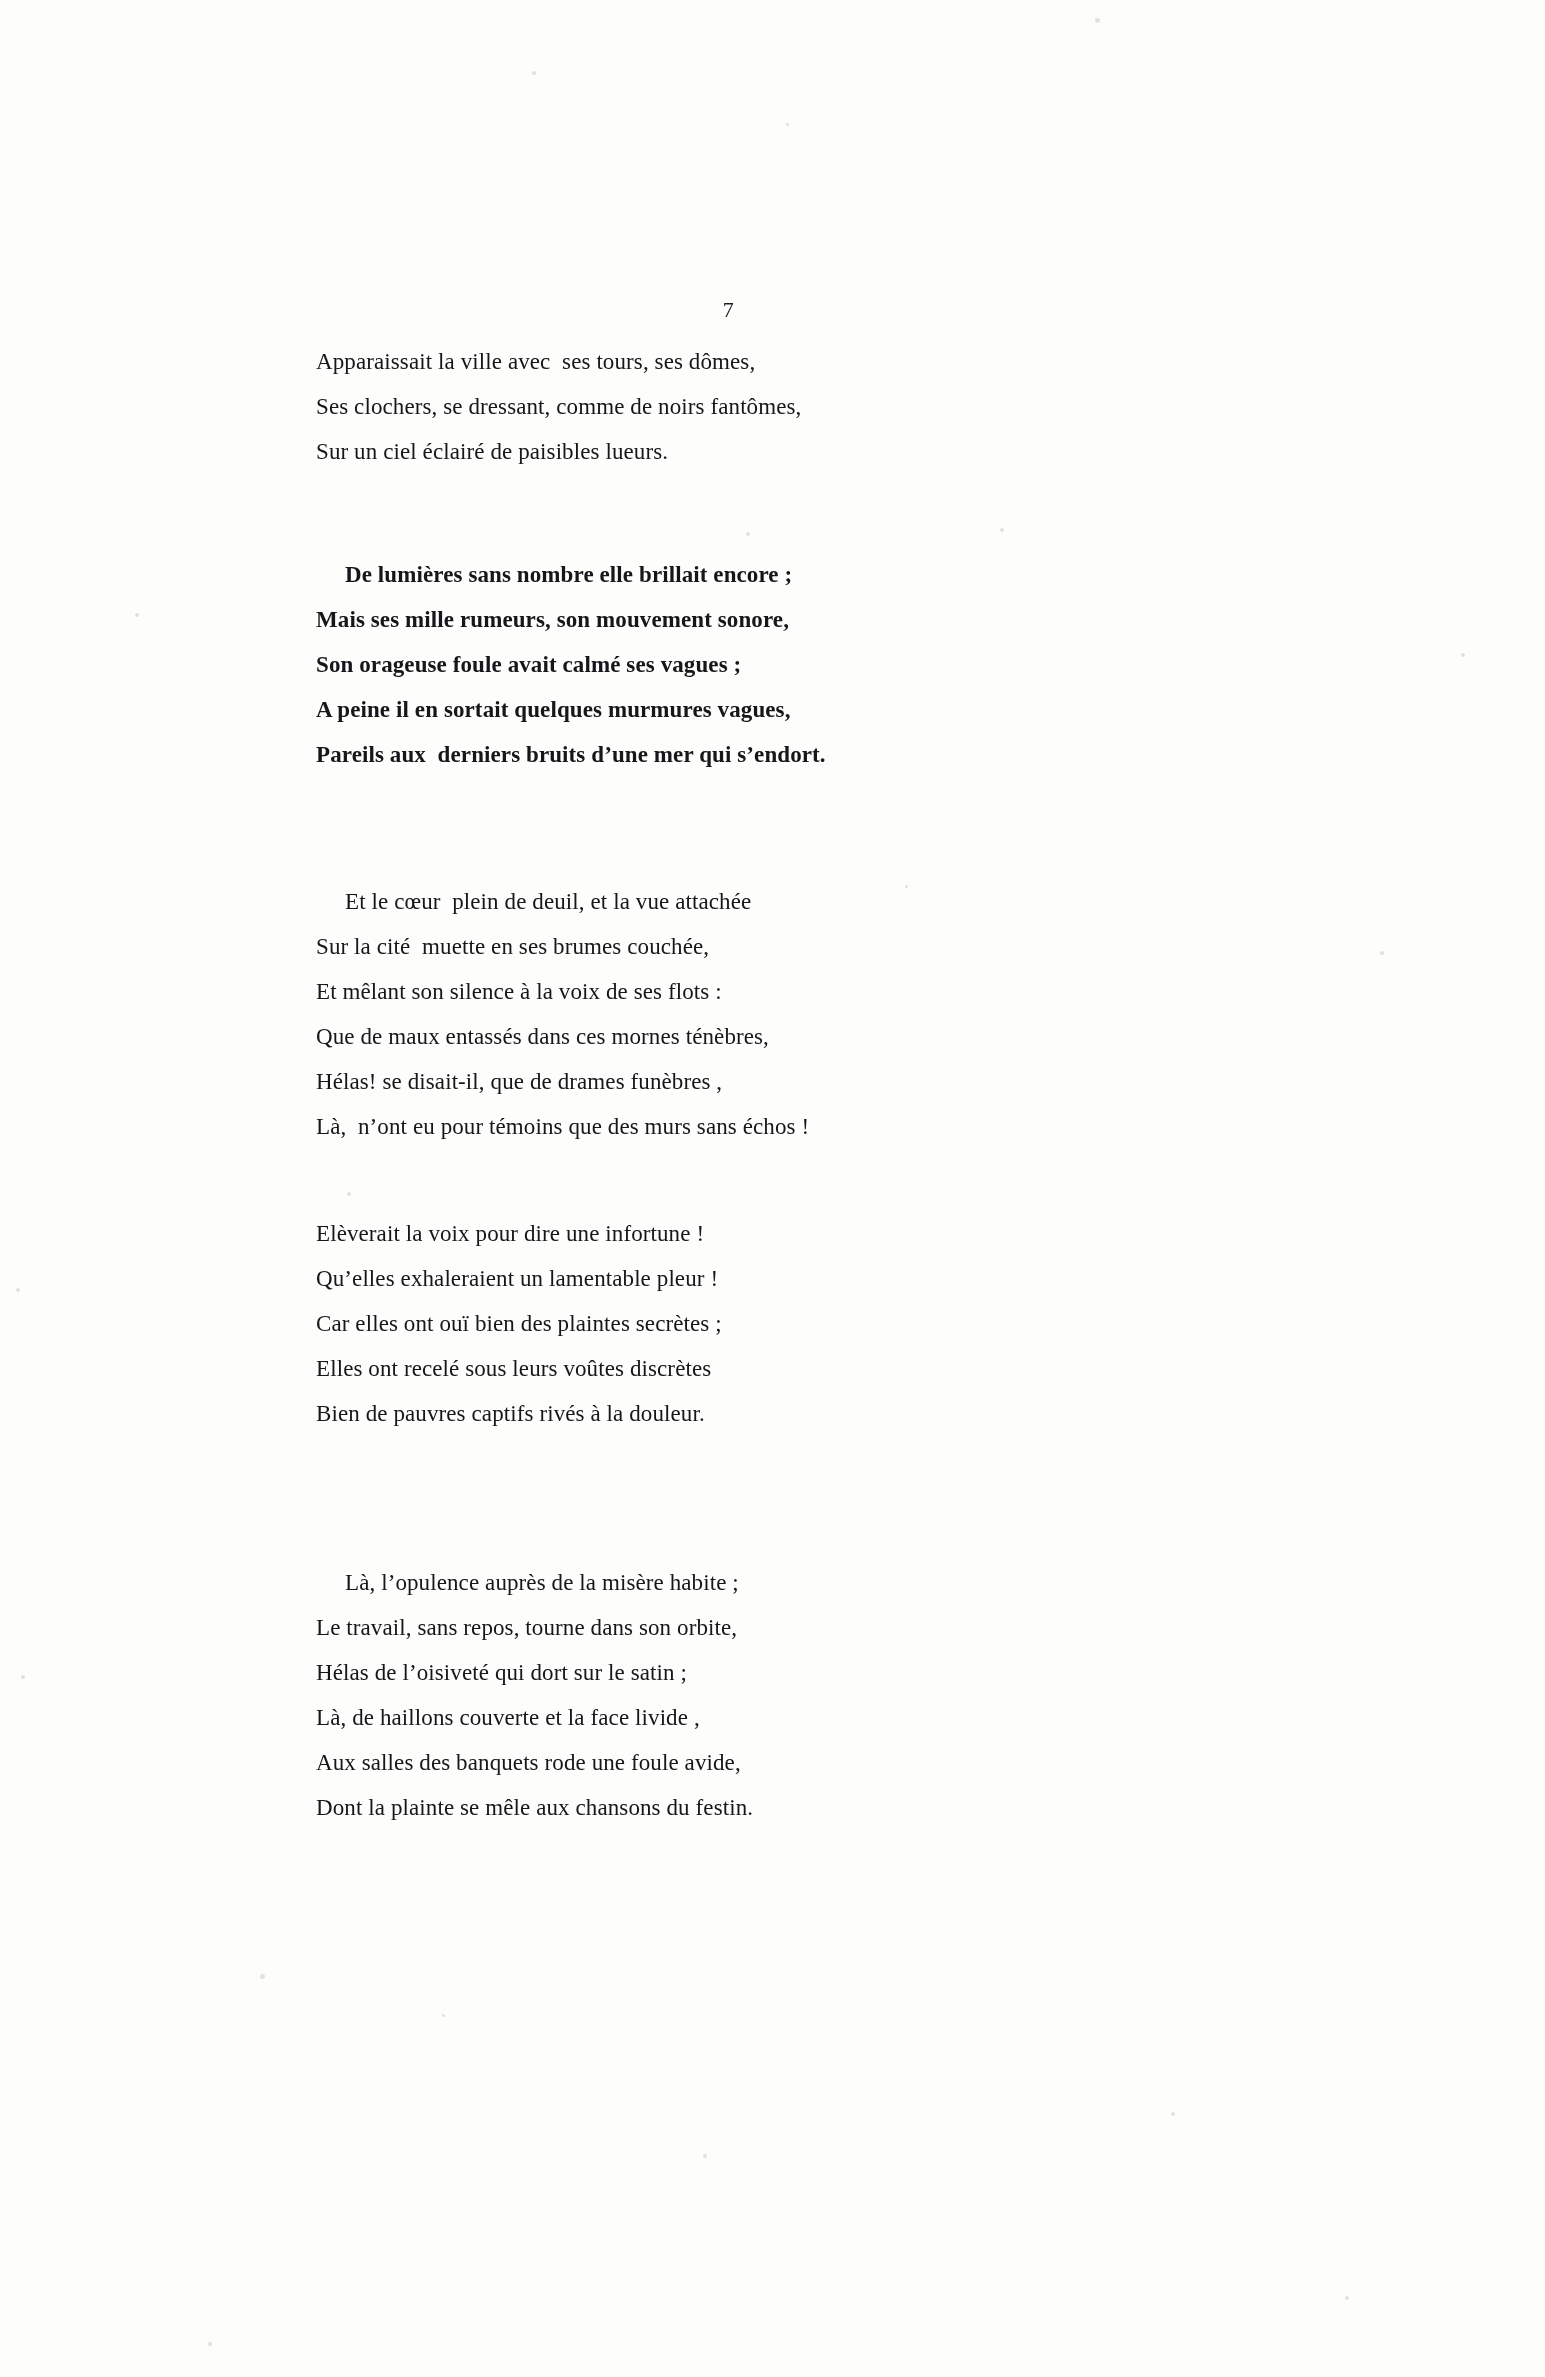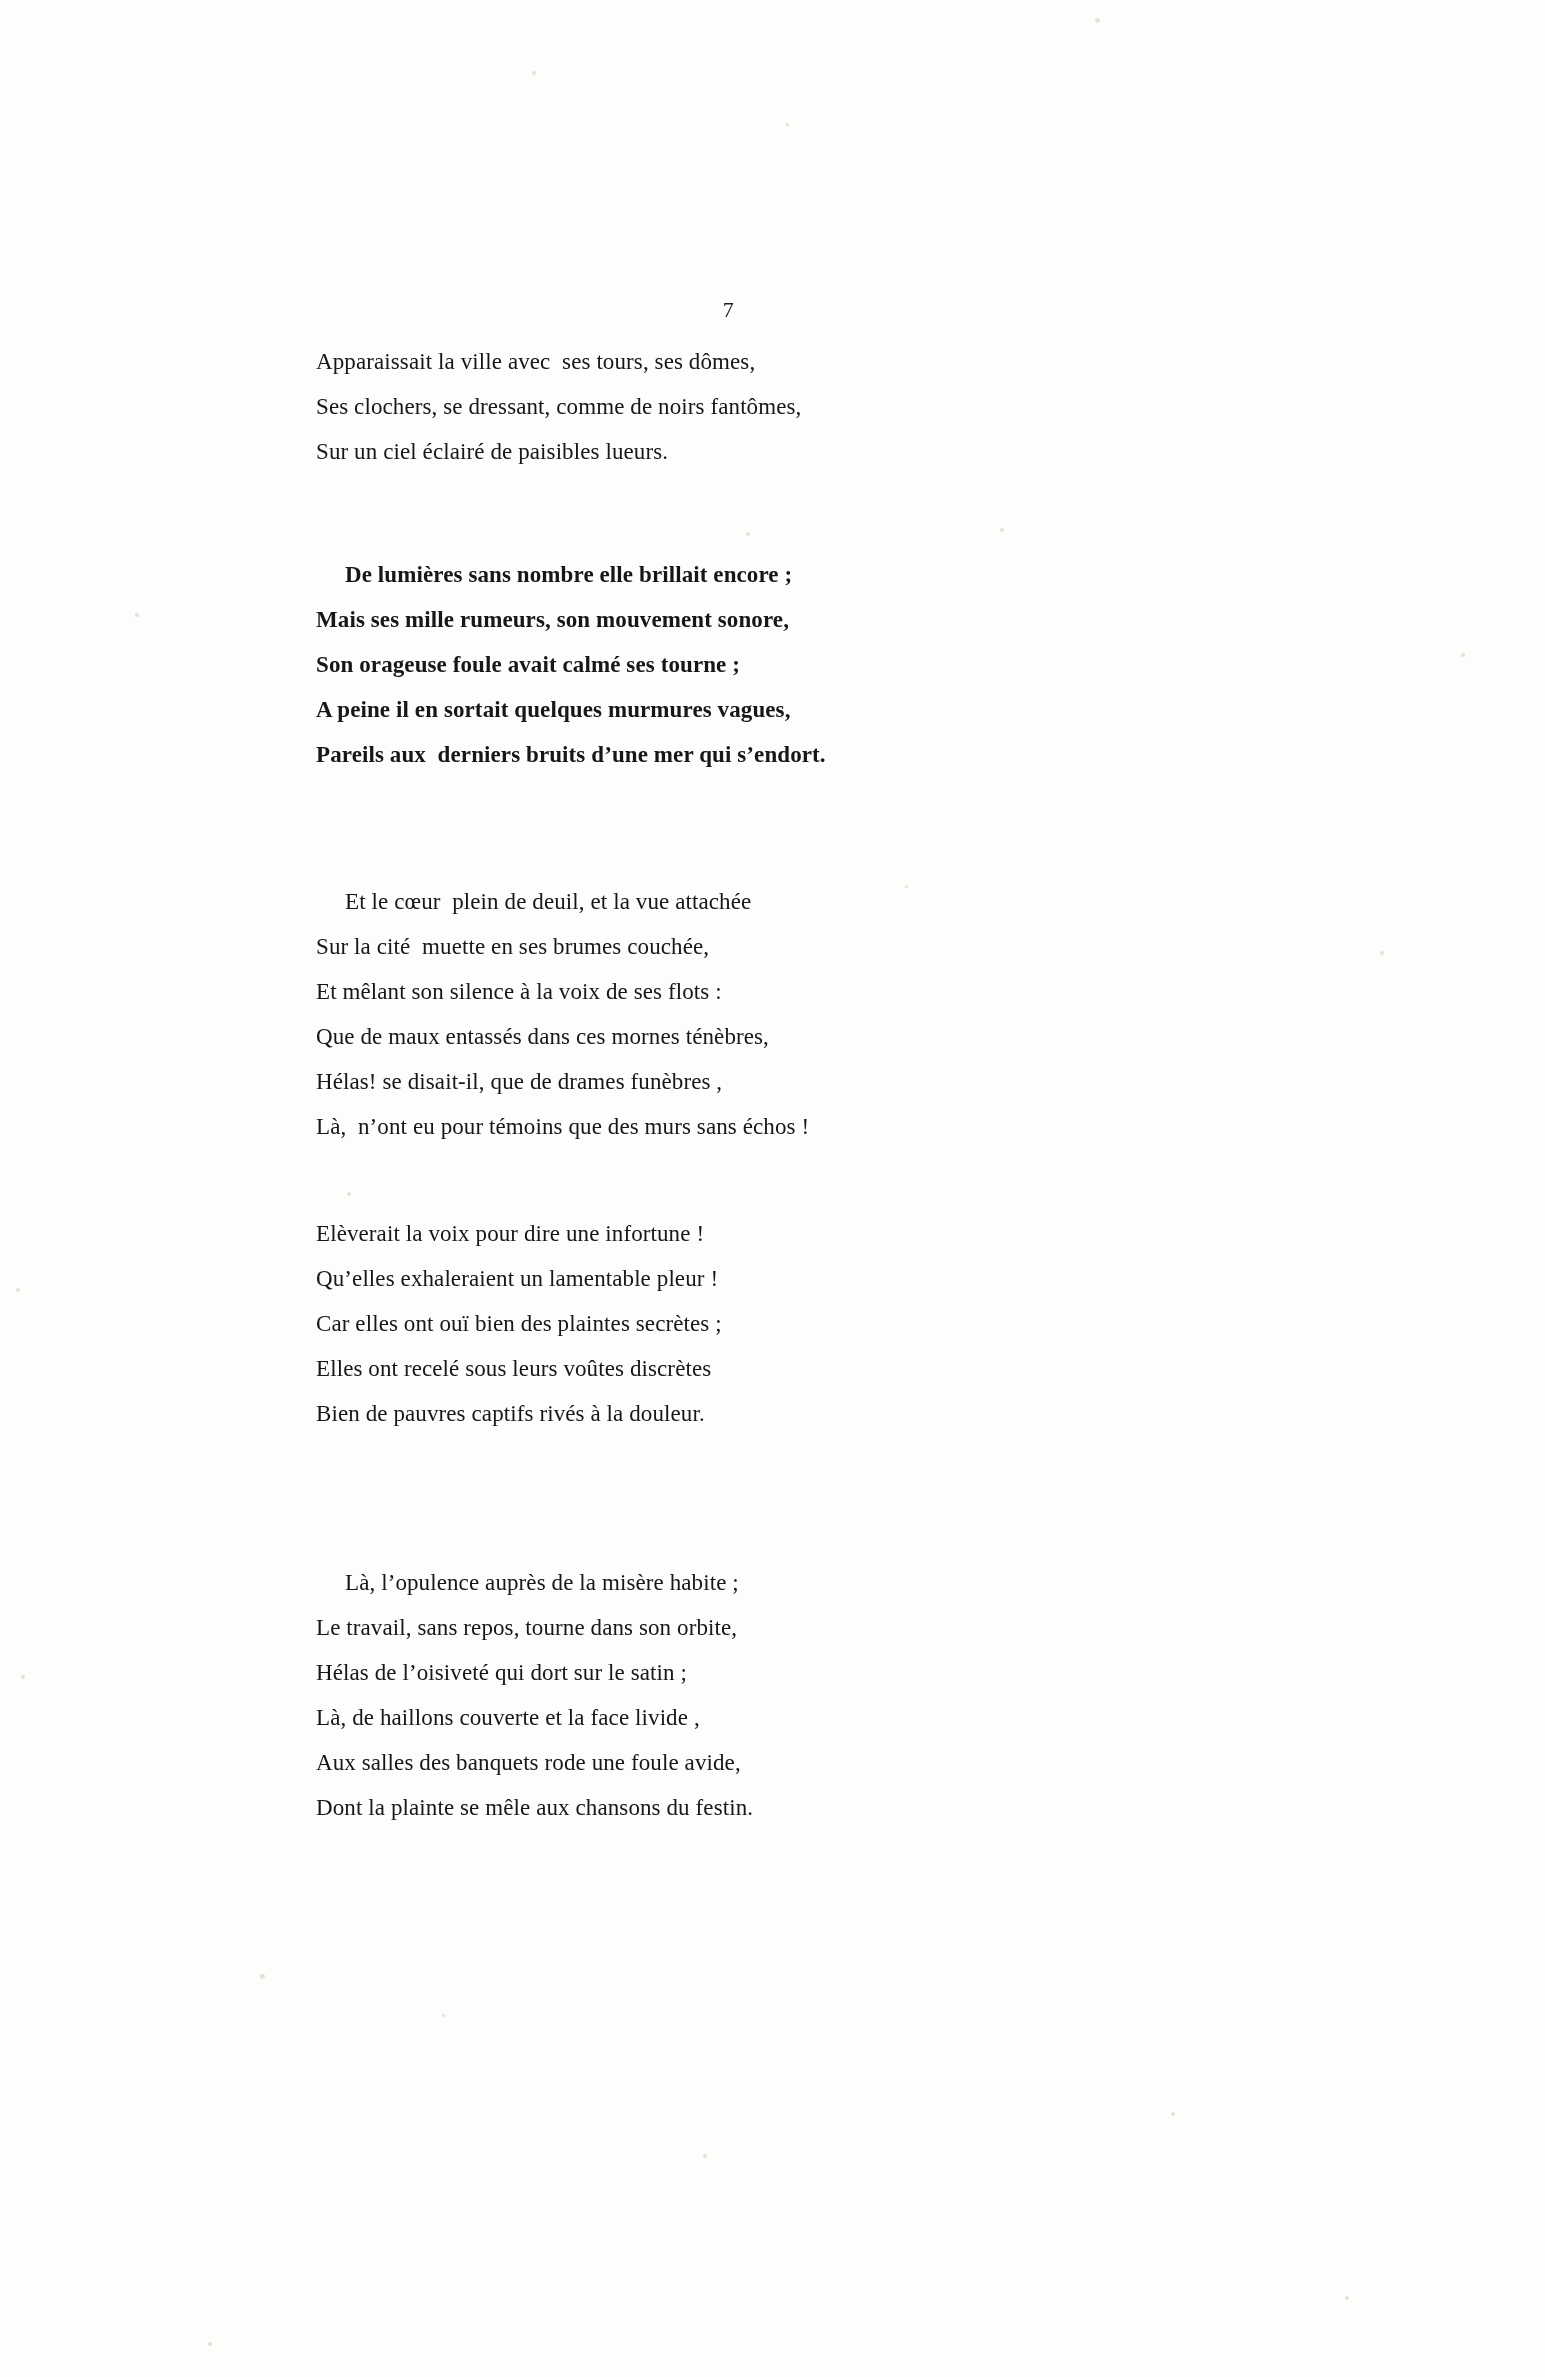--- a/index.html
+++ b/index.html
@@ -101,21 +101,21 @@
 
     <div class="stanza" id="s1">
       <span class="line">Apparaissait la ville avec  ses tours, ses dômes,</span>
       <span class="line">Ses clochers, se dressant, comme de noirs fantômes,</span>
       <span class="line">Sur un ciel éclairé de paisibles lueurs.</span>
     </div>
 
     <div class="stanza" id="s2">
       <span class="line indent">De lumières sans nombre elle brillait encore ;</span>
       <span class="line">Mais ses mille rumeurs, son mouvement sonore,</span>
-      <span class="line">Son orageuse foule avait calmé ses tourne ;</span>
+      <span class="line">Son orageuse foule avait calmé ses vagues ;</span>
       <span class="line">A peine il en sortait quelques murmures vagues,</span>
       <span class="line">Pareils aux  derniers bruits d’une mer qui s’endort.</span>
     </div>
 
     <div class="stanza" id="s3">
       <span class="line indent">Et le cœur  plein de deuil, et la vue attachée</span>
       <span class="line">Sur la cité  muette en ses brumes couchée,</span>
       <span class="line">Et mêlant son silence à la voix de ses flots :</span>
       <span class="line">Que de maux entassés dans ces mornes ténèbres,</span>
       <span class="line">Hélas! se disait-il, que de drames funèbres ,</span>

